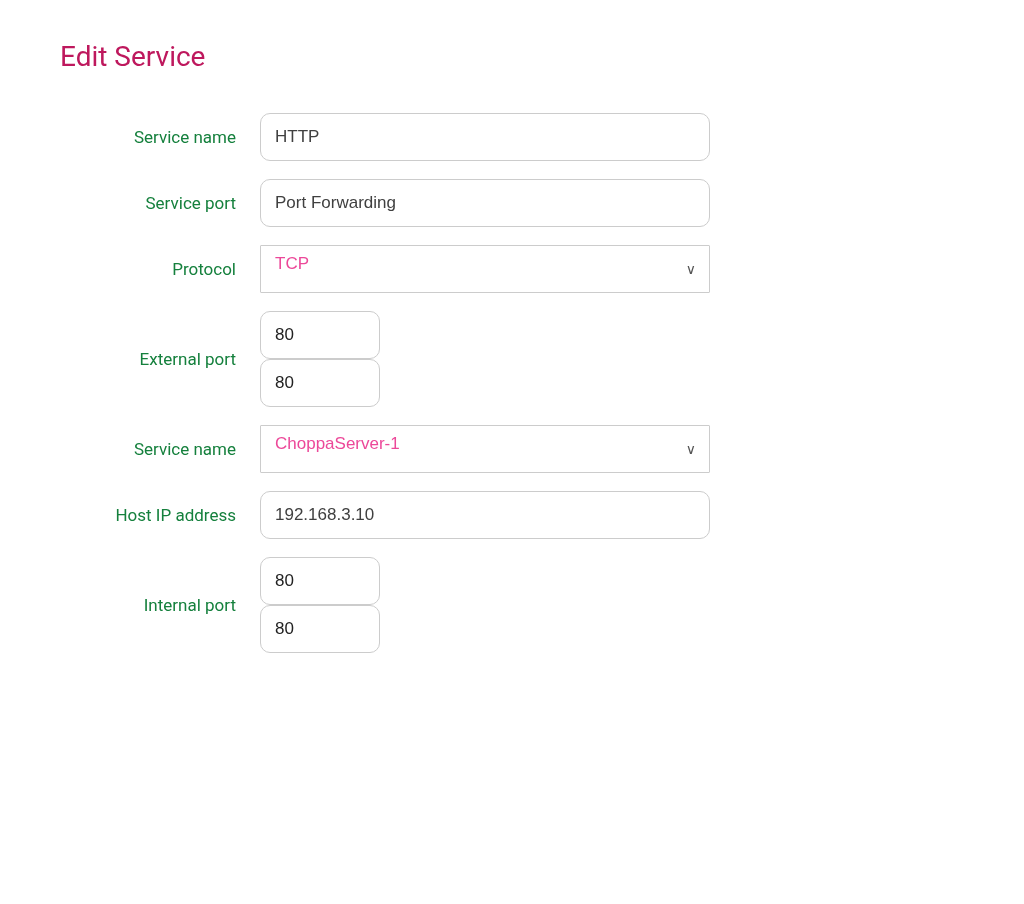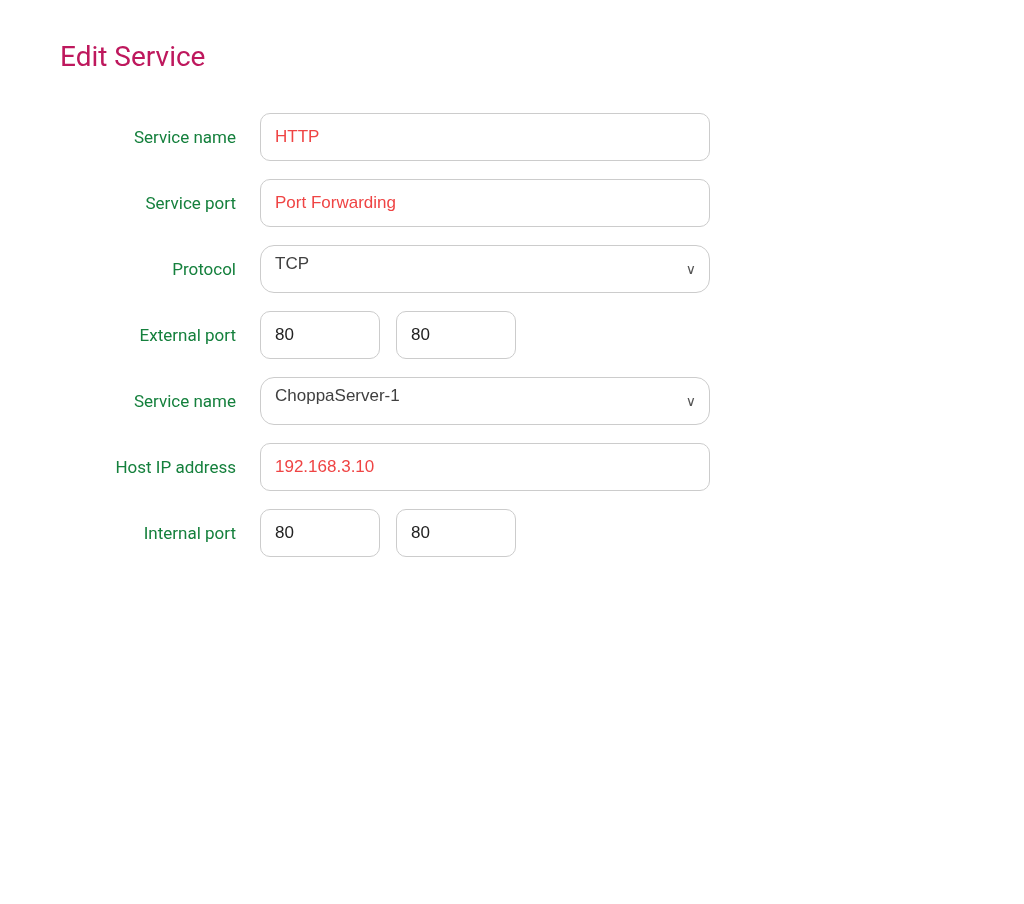--- a/index.html
+++ b/index.html
@@ -48,58 +48,59 @@
       flex-shrink: 0;
     }
 
     .form-input {
       width: 450px;
       height: 48px;
       border: 1.5px solid #cccccc;
       border-radius: 10px;
       padding: 0 14px;
       font-size: 17px;
-      color: #ef4444;
+      color: #404040;
       background: #ffffff;
       outline: none;
     }
 
     .form-select-wrapper {
       position: relative;
       width: 450px;
     }
 
     .form-select {
       width: 100%;
       height: 48px;
       border: 1.5px solid #cccccc;
-      border-radius: 14px;
+      border-radius: 1px;
       padding: 0 40px 12px 14px;
       font-size: 17px;
-      color: #404040;
+      color: #ec4899;
       background: #ffffff;
       appearance: none;
       -webkit-appearance: none;
       outline: none;
       cursor: pointer;
     }
 
     .select-chevron {
       position: absolute;
       right: 14px;
       top: 50%;
       transform: translateY(-50%);
       pointer-events: none;
       color: #555555;
       font-size: 14px;
     }
 
     .port-group {
       display: flex;
-      gap: 16px;
+      gap: 0;
+      flex-direction: column;
     }
 
     .form-input-small {
       width: 120px;
       height: 48px;
       border: 1.5px solid #cccccc;
       border-radius: 10px;
       padding: 0 14px;
       font-size: 17px;
       color: #222222;

